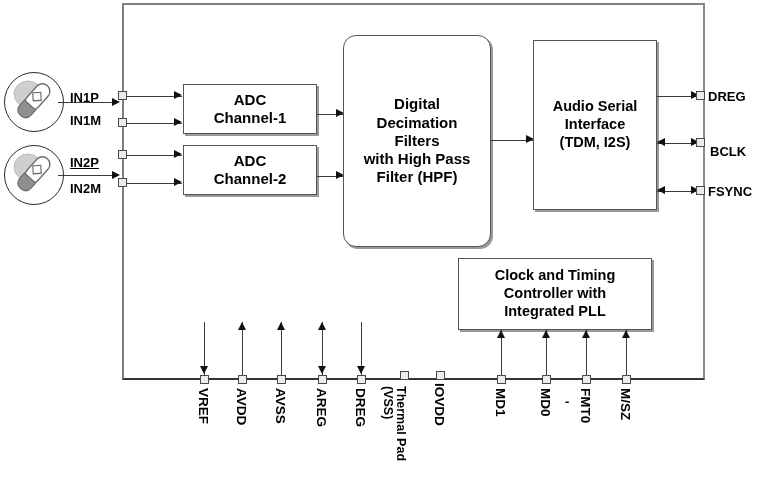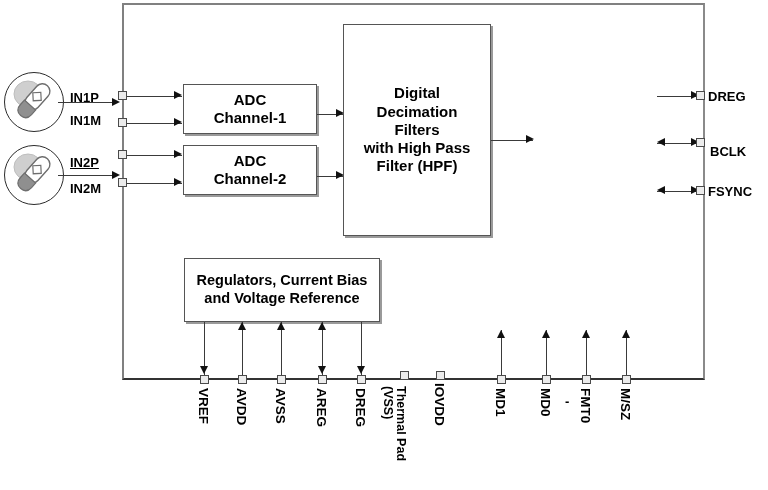--- a/index.html
+++ b/index.html
@@ -116,54 +116,60 @@
   <div class="block shadow" style="left:183px;top:145px;width:134px;height:50px;font-size:15px;">
     <span style="white-space:pre-line">ADC
 Channel-2</span>
   </div>
 
   <div class="wire-h" style="left:317px;top:113.5px;width:26px;"></div>
   <div class="ah ah-r" style="left:336px;top:109px;"></div>
   <div class="wire-h" style="left:317px;top:175.5px;width:26px;"></div>
   <div class="ah ah-r" style="left:336px;top:171px;"></div>
 
-  <div class="block shadow" style="left:343px;top:24px;width:148px;height:212px;font-size:15px;">
+  <div class="block shadow" style="left:343px;top:35px;width:148px;height:212px;font-size:15px;border-radius:13px;">
     <span style="white-space:pre-line">Digital
 Decimation
 Filters
 with High Pass
 Filter (HPF)</span>
   </div>
 
   <div class="wire-h" style="left:491px;top:139.5px;width:42px;"></div>
   <div class="ah ah-r" style="left:526px;top:135px;"></div>
 
+  <div class="block shadow" style="left:533px;top:40px;width:124px;height:170px;font-size:14.5px;">
+    <span style="white-space:pre-line">Audio Serial
+Interface
+(TDM, I2S)</span>
+  </div>
 
   <div class="wire-h" style="left:657px;top:95.5px;width:42px;"></div>
   <div class="ah ah-r" style="left:691px;top:91px;"></div>
   <div class="pad" style="left:696px;top:91px;"></div>
   <div class="pinlabel" style="left:708px;top:89px;">DREG</div>
 
   <div class="wire-h" style="left:657px;top:142.5px;width:42px;"></div>
   <div class="ah ah-l" style="left:657px;top:138px;"></div>
   <div class="ah ah-r" style="left:691px;top:138px;"></div>
   <div class="pad" style="left:696px;top:138px;"></div>
   <div class="pinlabel" style="left:710px;top:136px;margin-top:8px;">BCLK</div>
 
   <div class="wire-h" style="left:657px;top:190.5px;width:42px;"></div>
   <div class="ah ah-l" style="left:657px;top:186px;"></div>
   <div class="ah ah-r" style="left:691px;top:186px;"></div>
   <div class="pad" style="left:696px;top:186px;"></div>
   <div class="pinlabel" style="left:708px;top:184px;">FSYNC</div>
 
-  <div class="block shadow" style="left:184px;top:258px;width:196px;height:64px;font-size:14.5px;">
-    <span style="white-space:pre-line">Regulators, Current Bias
-and  Voltage Reference</span>
-  </div>
-
+
+  <div class="block shadow" style="left:458px;top:258px;width:194px;height:72px;font-size:14.5px;">
+    <span style="white-space:pre-line">Clock and Timing
+Controller with
+Integrated PLL</span>
+  </div>
 
   <div class="wire-v" style="left:204px;top:322px;height:54px;"></div>
   <div class="ah ah-d" style="left:199.5px;top:366px;"></div>
   <div class="pad" style="left:200px;top:375px;"></div>
   <div class="vlabel" style="left:211px;top:388px;">VREF</div>
 
   <div class="wire-v" style="left:242px;top:322px;height:54px;"></div>
   <div class="ah ah-u" style="left:237.5px;top:322px;"></div>
   <div class="pad" style="left:238px;top:375px;"></div>
   <div class="vlabel" style="left:249px;top:388px;">AVDD</div>

